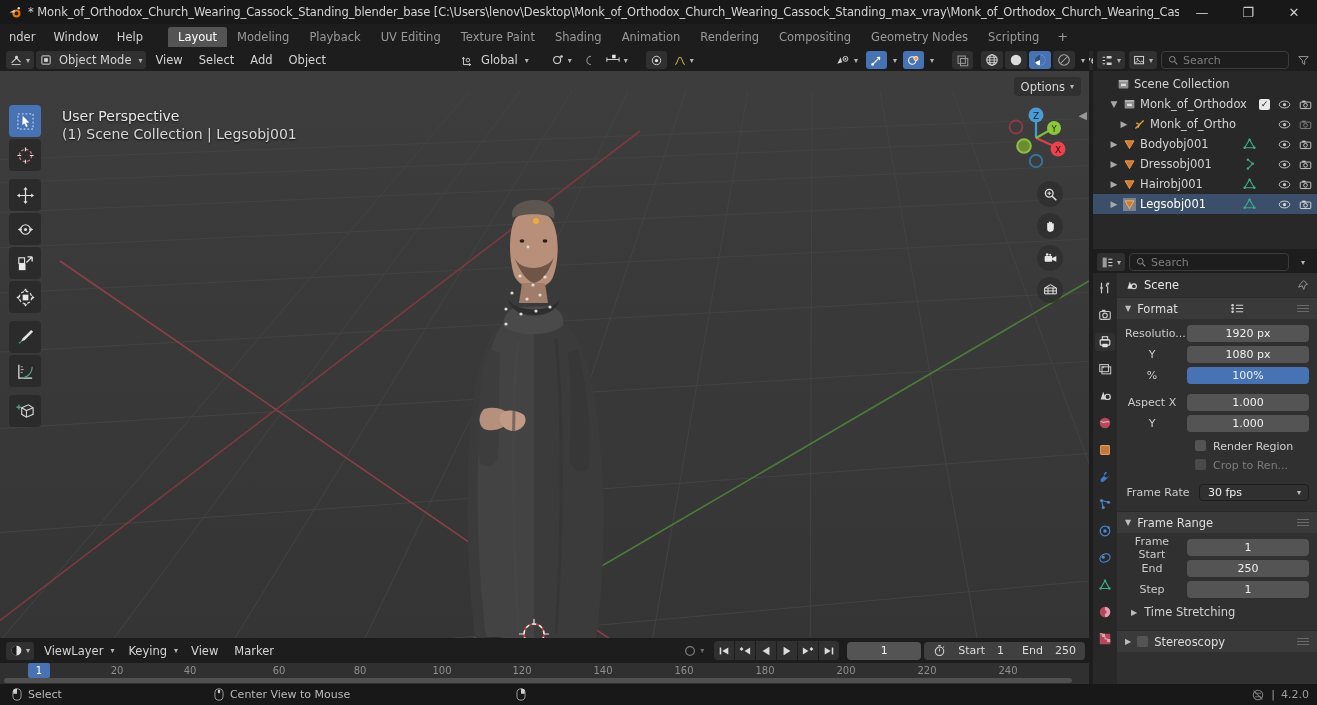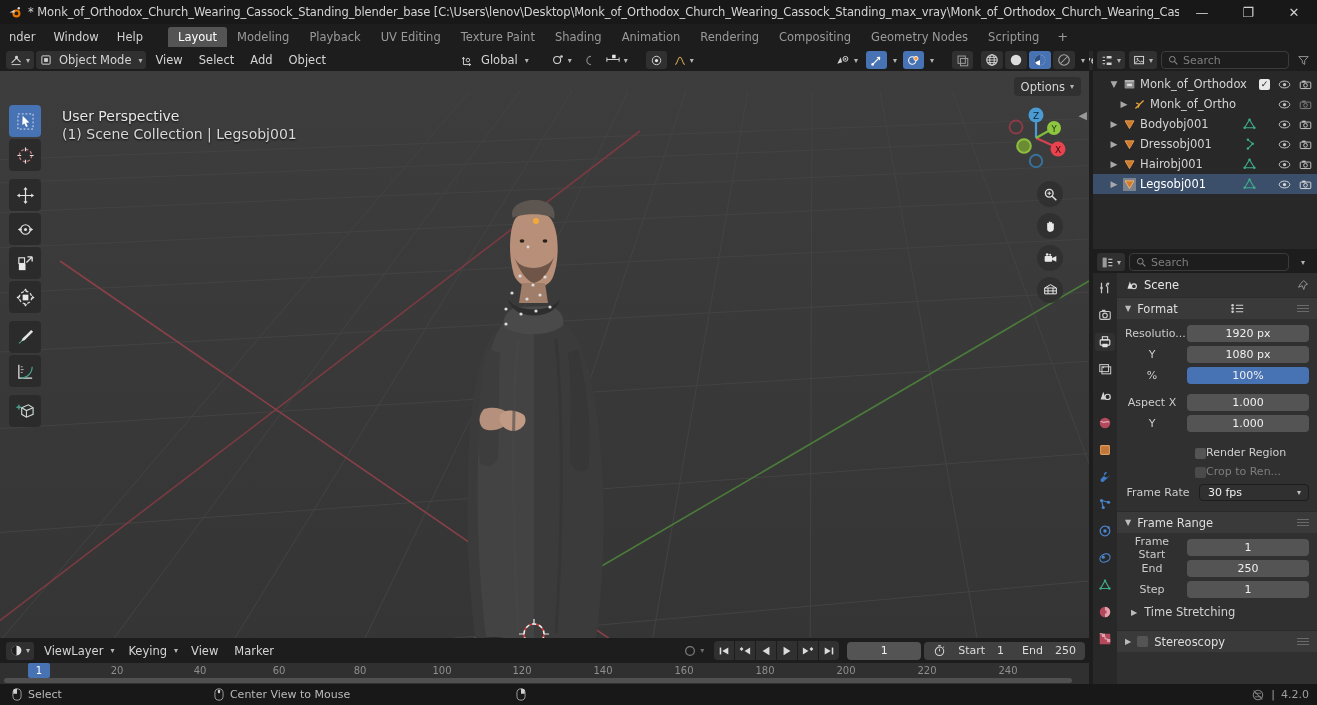--- a/index.html
+++ b/index.html
@@ -146,21 +146,21 @@
                 font-size:11.5px; color:#dedede; background:#3a3a3a; border-top:1px solid #2a2a2a;}
   .panel-body { padding:5px 8px 7px 8px; }
   .prow { display:flex; align-items:center; height:19px; margin-bottom:2px; }
   .prow .plab { width:62px; text-align:center; padding-right:8px; font-size:11px; color:#cbcbcb; }
   .pval { flex:1; height:17px; background:#545454; border-radius:4px; display:flex;
           align-items:center; justify-content:center; font-size:11px; color:#efefef; }
   .pval.blue { background:#4772b3; }
   .pval.drop { background:#303030; border:1px solid #1d1d1d; justify-content:flex-start; padding:0 8px;
                position:relative;}
   .pval.drop .dv-caret { position:absolute; right:7px; color:#c0c0c0; font-size:8px; }
-  .pcheckrow { display:flex; align-items:flex-end; height:19px; padding-left:70px; }
+  .pcheckrow { display:flex; align-items:flex-start; height:19px; padding-left:70px; gap:7px; }
   .pcheck { width:11px; height:11px; background:#545454; border-radius:2px; }
   .pcheck.dim { background:#4a4a4a; }
   .pchk-label { font-size:11px; color:#cfcfcf; }
   .pchk-label.dim { color:#7d7d7d; }
   .subpanel { height:22px; display:flex; align-items:center; gap:7px; padding:0 8px; font-size:11.5px; color:#d2d2d2;}
   .grip { margin-left:auto; width:12px; display:flex; flex-direction:column; gap:2px; }
   .grip i { display:block; height:1px; background:#6a6a6a; }
 
   
   .statusbar { position:absolute; left:0; bottom:0; width:1317px; height:21px; background:#181818;
@@ -683,21 +683,21 @@
         <span>1</span>
         <span style="margin-left:6px">End</span>
         <span>250</span>
       </span>
     </span>
   </div>
 
   <div class="tl-strip">
     <div class="tl-ticks">
       <span class="tl-tick" style="left:117px">20</span>
-      <span class="tl-tick" style="left:200px">40</span>
+      <span class="tl-tick" style="left:190px">40</span>
       <span class="tl-tick" style="left:279px">60</span>
       <span class="tl-tick" style="left:360px">80</span>
       <span class="tl-tick" style="left:442px">100</span>
       <span class="tl-tick" style="left:522px">120</span>
       <span class="tl-tick" style="left:603px">140</span>
       <span class="tl-tick" style="left:684px">160</span>
       <span class="tl-tick" style="left:765px">180</span>
       <span class="tl-tick" style="left:846px">200</span>
       <span class="tl-tick" style="left:927px">220</span>
       <span class="tl-tick" style="left:1008px">240</span>
@@ -735,20 +735,31 @@
       </span>
       <span class="fg-btn">
         <svg width="11" height="11" viewBox="0 0 14 14">
             <path d="M1 2 h12 L8.5 7 v5 l-3 -2 V7 Z" fill="none" stroke="#9a9a9a" stroke-width="1.2"></path>
           </svg>
       </span>
     </div>
 
     <div class="out-rows">
 
+      <div class="out-row" style="padding-left:8px">
+        <span class="disclose"></span>
+        <span class="row-icon">
+          <svg width="13" height="13" viewBox="0 0 16 16">
+              <rect x="2" y="4" width="12" height="9" rx="1" fill="#8c8c8c"></rect>
+              <rect x="2" y="2.5" width="12" height="2.5" rx="1" fill="#b0b0b0"></rect>
+              <rect x="5" y="7" width="6" height="3" fill="#dcdcdc"></rect>
+            </svg>
+        </span>
+        <span class="out-name">Scene Collection</span>
+      </div>
 
       <div class="out-row" style="padding-left:14px">
         <span class="disclose">▼</span>
         <span class="row-icon">
           <svg width="13" height="13" viewBox="0 0 16 16">
               <rect x="2" y="4" width="12" height="9" rx="1" fill="#8c8c8c"></rect>
               <rect x="2" y="2.5" width="12" height="2.5" rx="1" fill="#b0b0b0"></rect>
               <rect x="5" y="7" width="6" height="3" fill="#dcdcdc"></rect>
             </svg>
         </span>

